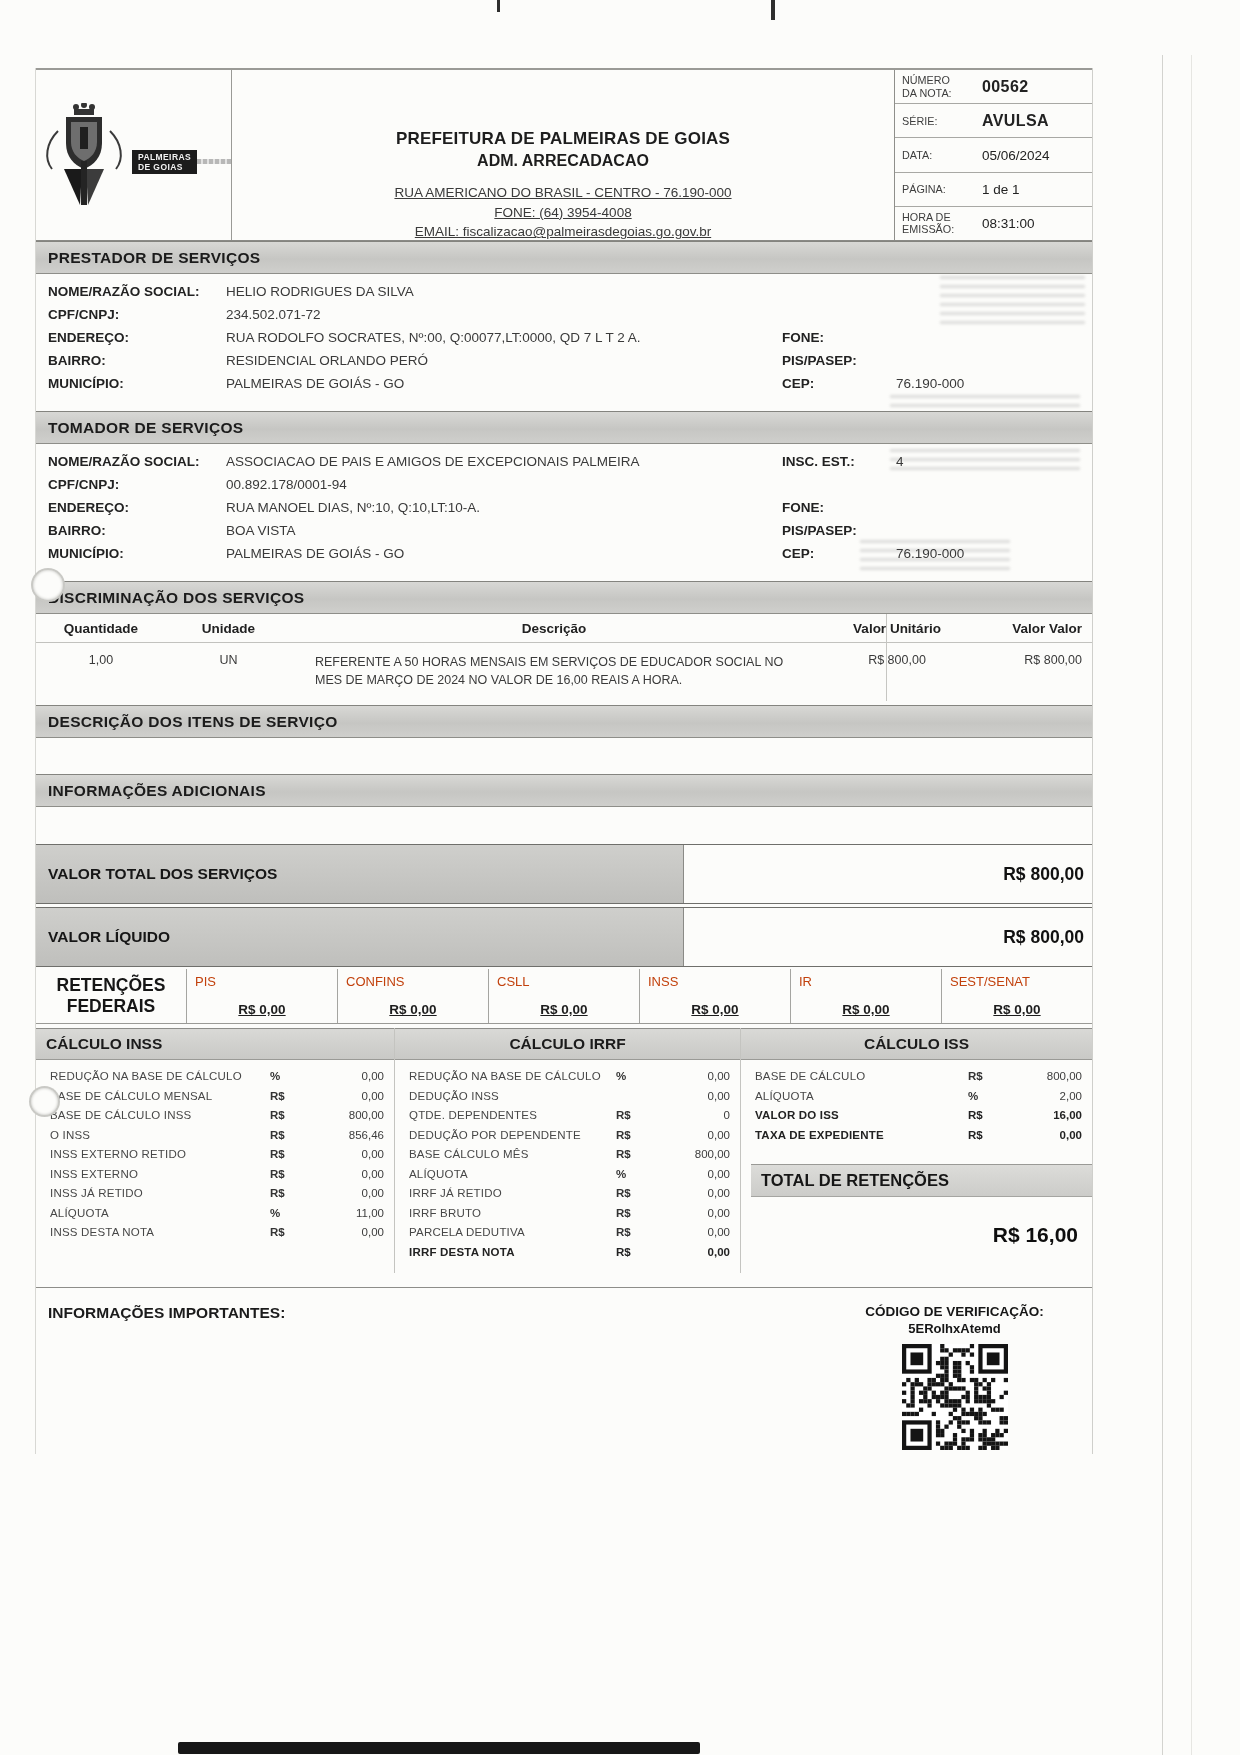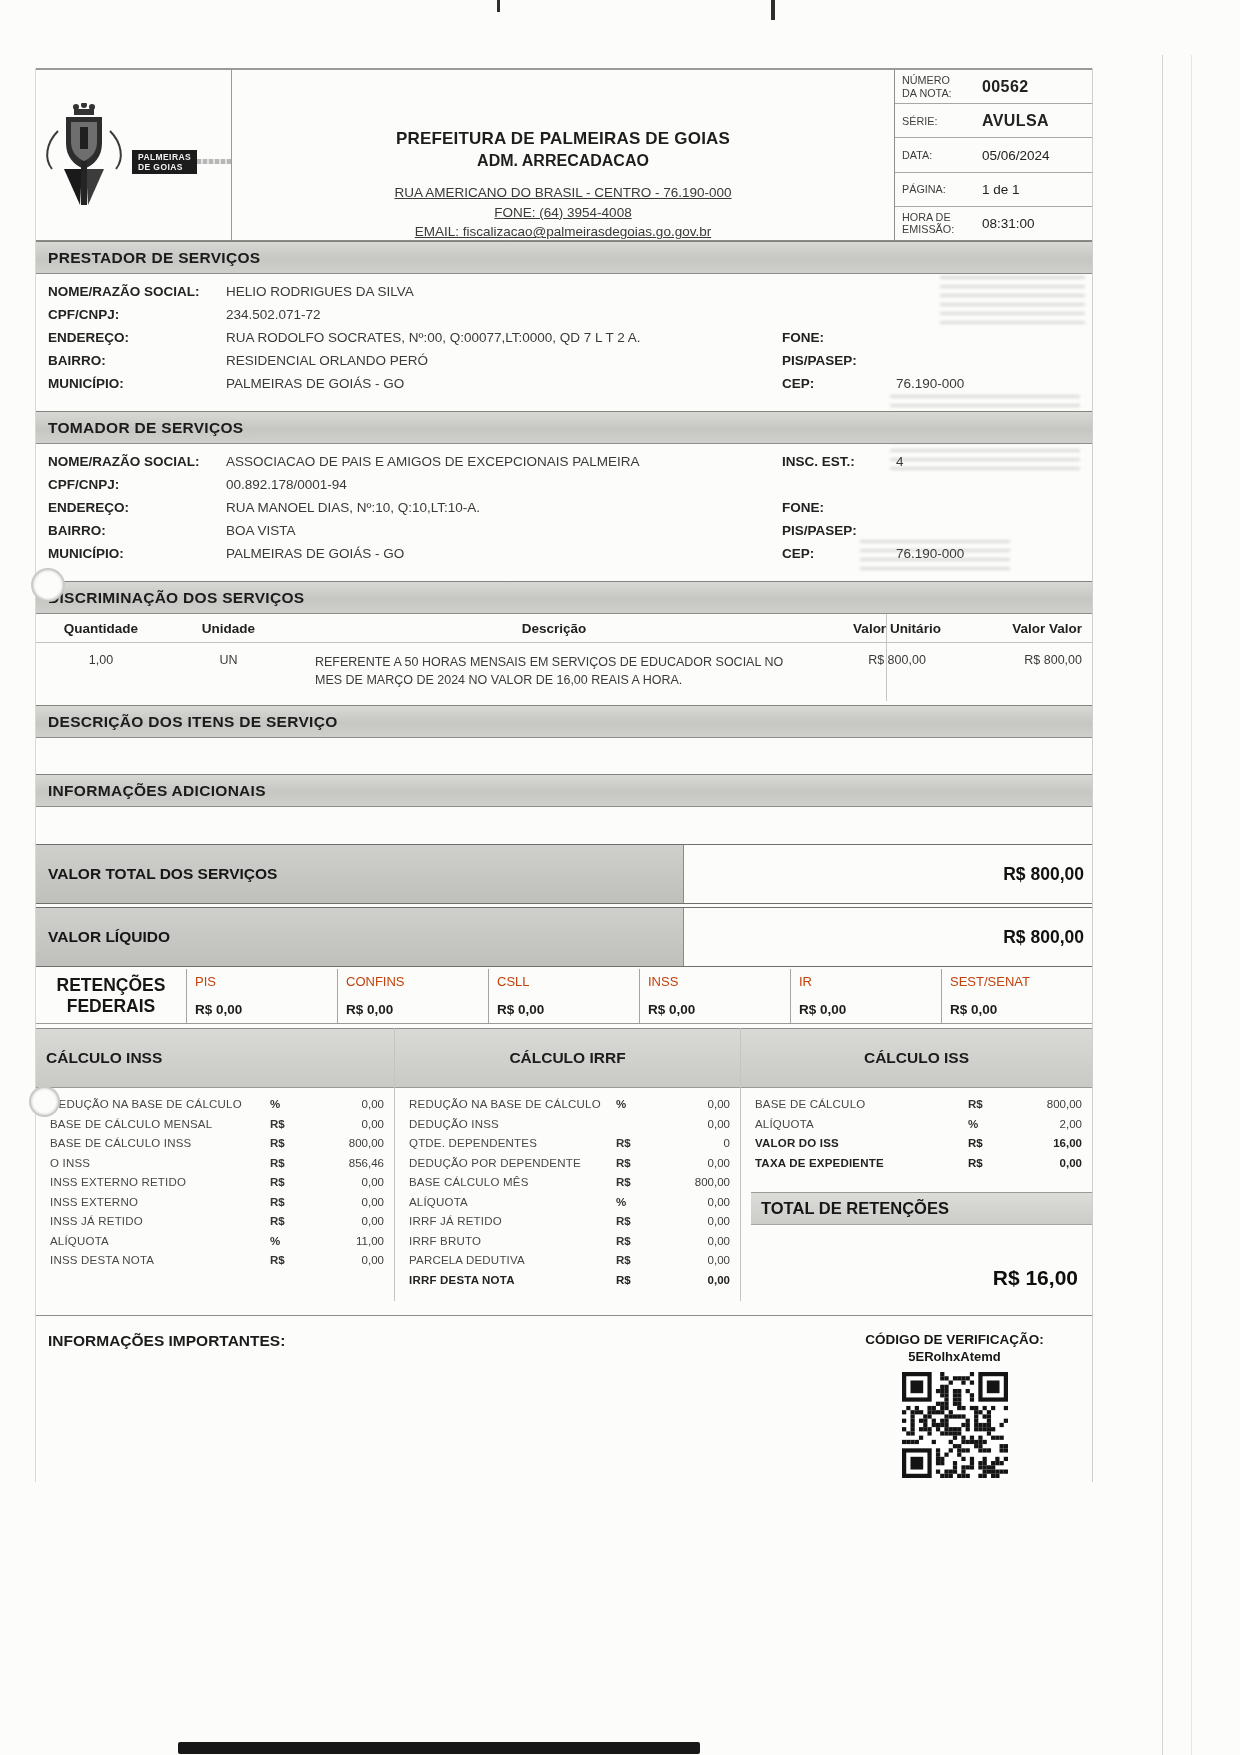--- a/index.html
+++ b/index.html
@@ -58,37 +58,37 @@
                font-weight:bold;font-size:15.5px;padding:20px 12px;color:#161616;border-right:1px solid #8a8a86;}
   .total-value{flex:1;display:flex;align-items:center;justify-content:flex-end;
                font-weight:bold;font-size:17.5px;padding-right:8px;color:#111;}
 
   
   .ret-table{display:grid;grid-template-columns:150px repeat(6,1fr);border-bottom:1px solid #9a9a96;margin-top:2px;}
   .ret-title{display:flex;align-items:center;justify-content:center;text-align:center;
              font-weight:bold;font-size:17.5px;line-height:1.2;white-space:pre-line;padding:6px 2px;color:#161616;}
   .ret-cell{border-left:1px solid #a5a5a1;padding:5px 8px 6px;display:flex;flex-direction:column;justify-content:space-between;min-height:48px;box-sizing:border-box;}
   .ret-label{font-size:13px;color:#c2410c;}
-  .ret-value{text-align:left;font-weight:bold;font-size:13.5px;color:#1d1d1d;}
+  .ret-value{text-align:center;font-weight:bold;font-size:13.5px;color:#1d1d1d;text-decoration:underline;}
 
   
   .calc-grid{display:grid;grid-template-columns:358px 346px 352px;margin-top:4px;}
   .calc-col{min-width:0;}
   .calc-col + .calc-col{border-left:1px solid #c4c4c0;}
   .calc-band{background:linear-gradient(180deg,#d9d9d6,#c9c9c6);border-top:1px solid #8d8d89;border-bottom:1px solid #9a9a96;
-             font-weight:bold;font-size:15.5px;padding:20px 10px;color:#1b1b1b;}
+             font-weight:bold;font-size:15.5px;padding:6px 10px;color:#1b1b1b;}
   .calc-band.centered{text-align:center;}
   .calc-rows{padding:10px 10px 8px 14px;}
   .crow{display:grid;grid-template-columns:1fr 36px 78px;align-items:baseline;min-height:19.5px;
         font-size:11.5px;color:#474747;}
   .clabel{letter-spacing:.2px;}
   .cunit{font-weight:bold;color:#333;}
   .cval{text-align:right;color:#3c3c3c;}
   .crow.bold .clabel,.crow.bold .cunit,.crow.bold .cval{font-weight:bold;color:#222;}
-  .total-ret-band{margin:8px 0 15px 10px;background:linear-gradient(180deg,#dcdcd9,#ccccc9);
+  .total-ret-band{margin:8px 0 0 10px;background:linear-gradient(180deg,#dcdcd9,#ccccc9);
                   border-top:1px solid #9a9a96;border-bottom:1px solid #a5a5a1;
                   font-weight:bold;font-size:16.5px;padding:6px 10px;color:#161616;}
   .total-ret-value{text-align:right;font-weight:bold;font-size:21px;color:#0e0e0e;padding:26px 14px 0 0;}
 
   
   .footer{display:flex;border-top:1px solid #8d8d89;margin-top:14px;padding:16px 10px 0 12px;}
   .fi-left{flex:1;padding-right:30px;}
   .fi-title{font-weight:bold;font-size:15.5px;color:#1b1b1b;}
   .fi-text{margin-top:14px;font-size:12.3px;color:#3a3a3a;letter-spacing:.1px;}
   .fi-right{width:255px;text-align:center;}

